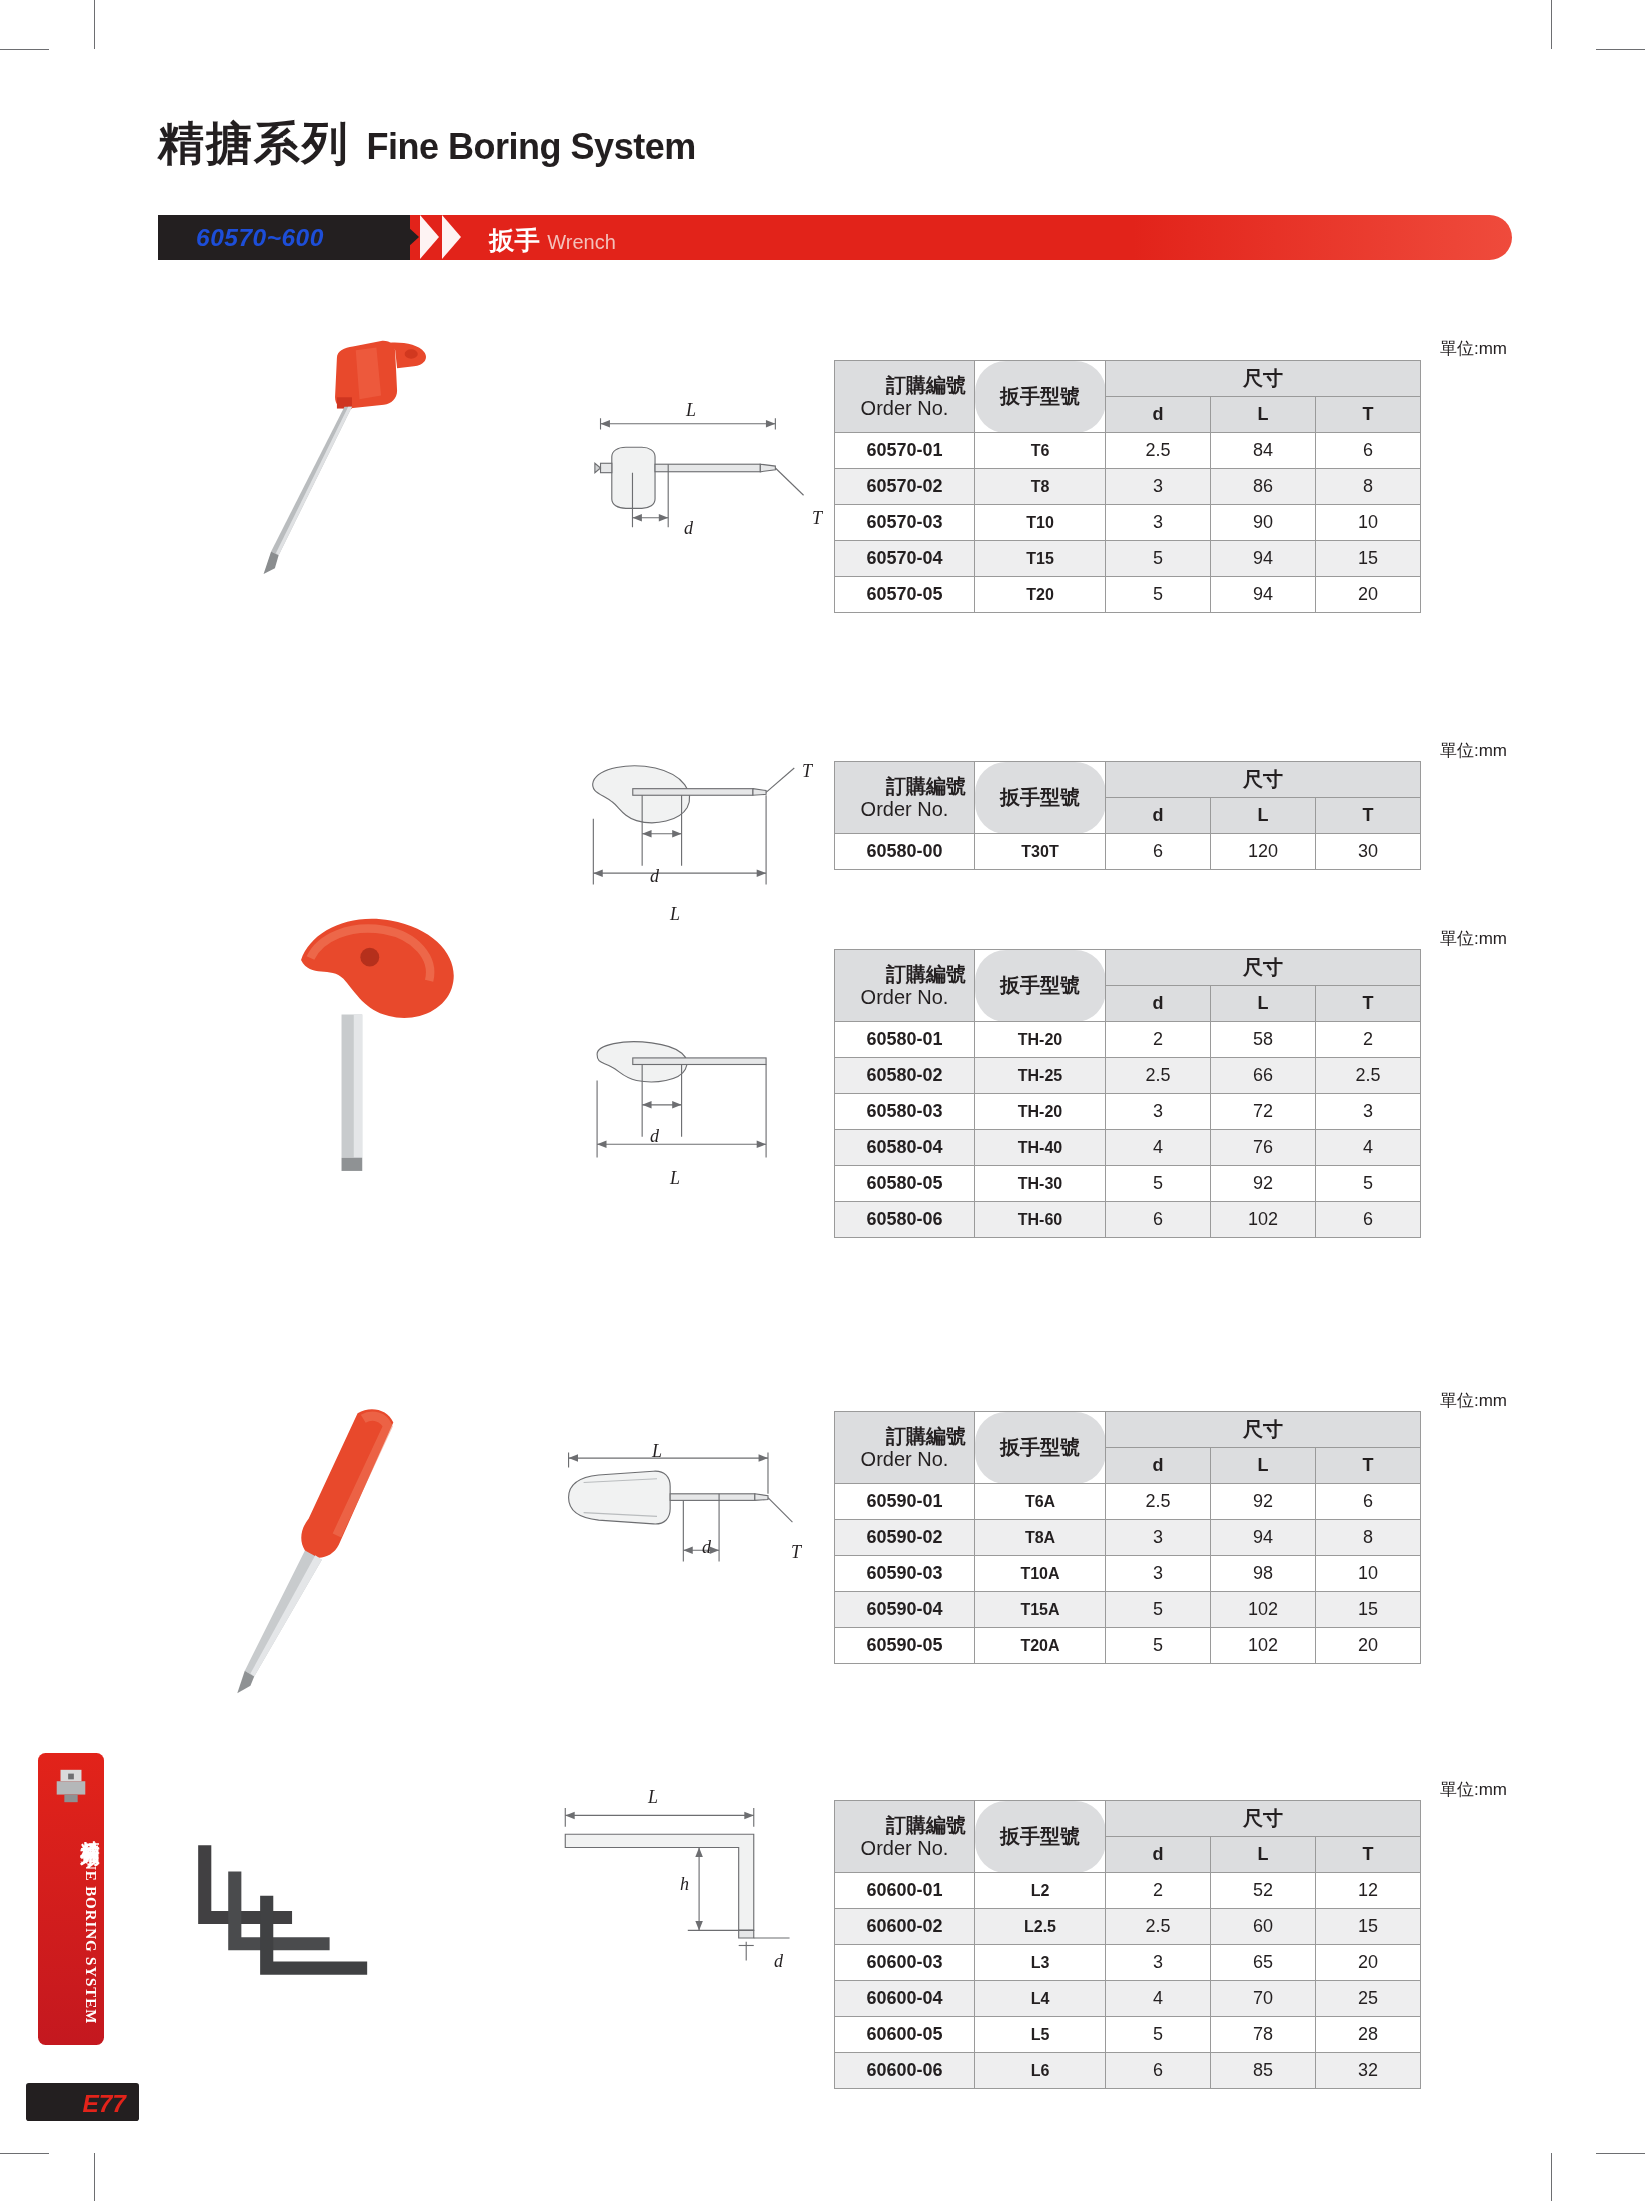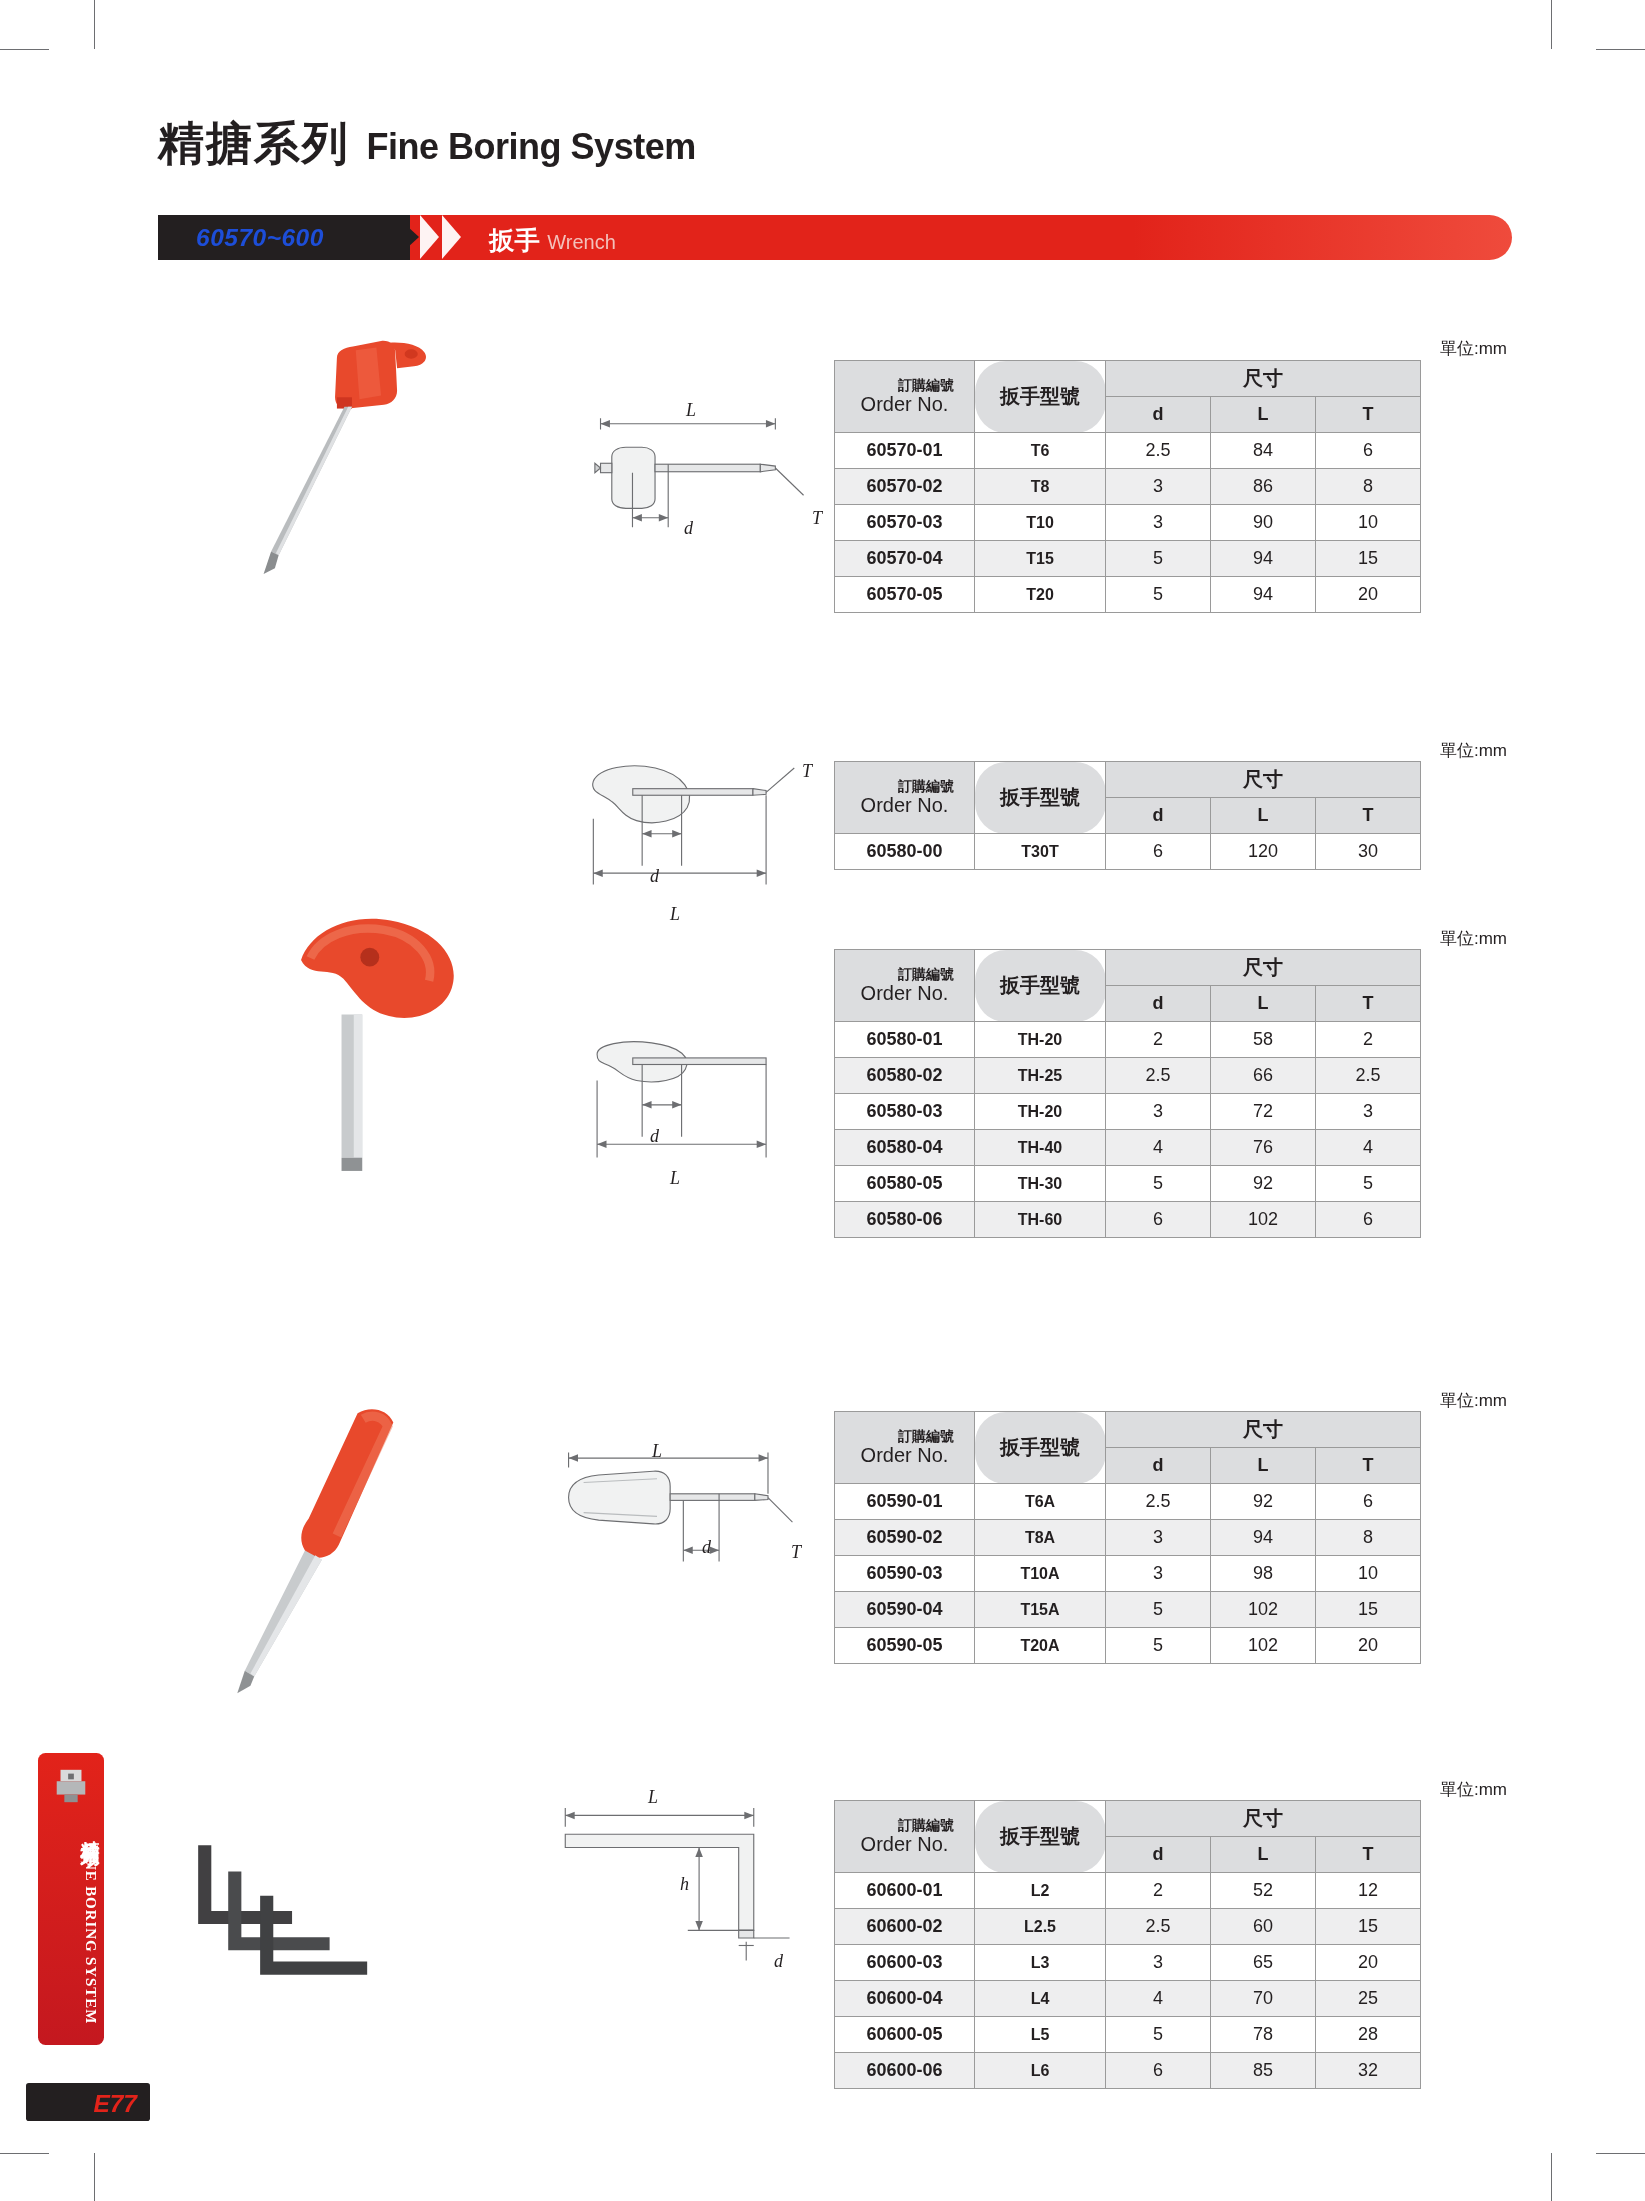--- a/index.html
+++ b/index.html
@@ -138,21 +138,21 @@
   table.spec th {
     background: #dcdddf;
     font-weight: bold;
     color: #231f20;
   }
   th.order-head {
     width: 139px;
     line-height: 1.15;
     font-family: "DejaVu Sans", sans-serif;
   }
-  th.order-head .cn { font-size: 14px; display: block; margin-left: 43px; }
+  th.order-head .cn { font-size: 20px; display: block; margin-left: 43px; }
   th.order-head .en { font-size: 20px; display: block; font-family: "Liberation Sans", sans-serif; font-weight: normal;}
   th.model-head {
     width: 130px;
     font-family: "DejaVu Sans", sans-serif;
     font-size: 20px;
     border-radius: 31px;
   }
   th.dim-head {
     font-family: "DejaVu Sans", sans-serif;
     font-size: 20px;
@@ -194,21 +194,21 @@
     font-family: "Liberation Serif", serif;
     font-size: 15px;
     letter-spacing: 0.9px;
   }
 
   
   .pagenum {
     position: absolute;
     left: 26px;
     top: 2083px;
-    width: 124px;
+    width: 113px;
     height: 38px;
     background: #231f20;
     border-radius: 2.8px;
   }
   .pagenum span {
     position: absolute;
     right: 13px;
     top: 6.6px;
     color: #e2231a;
     font-size: 24.5px;

